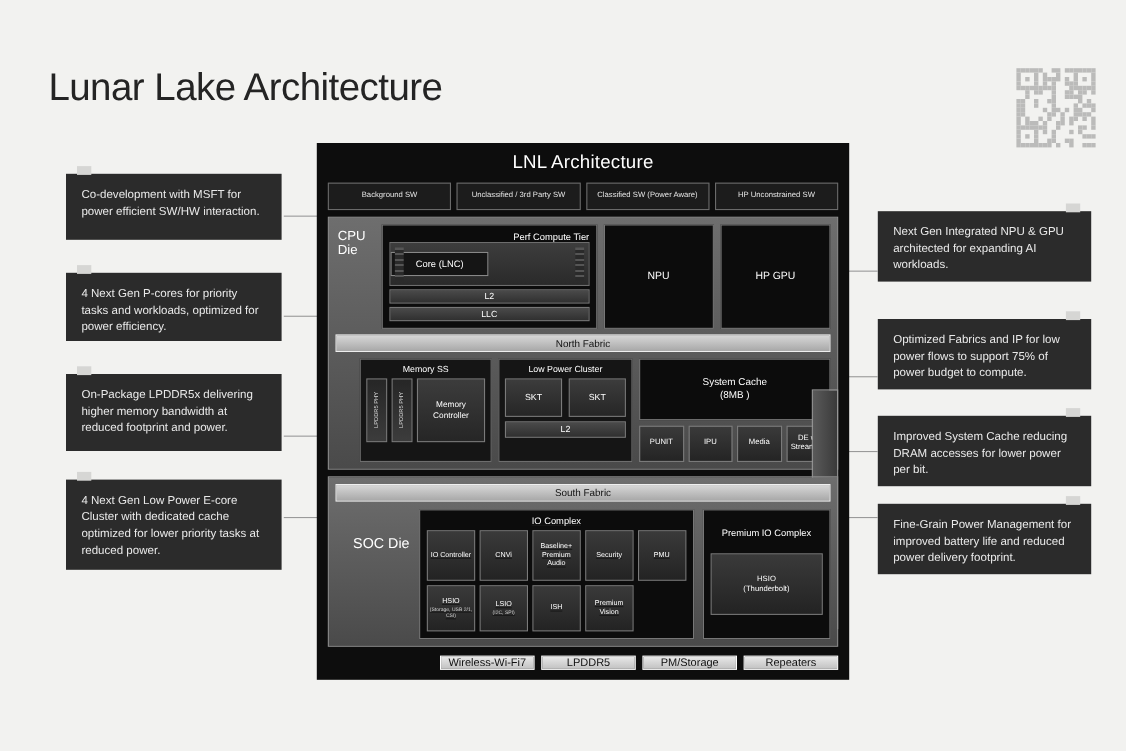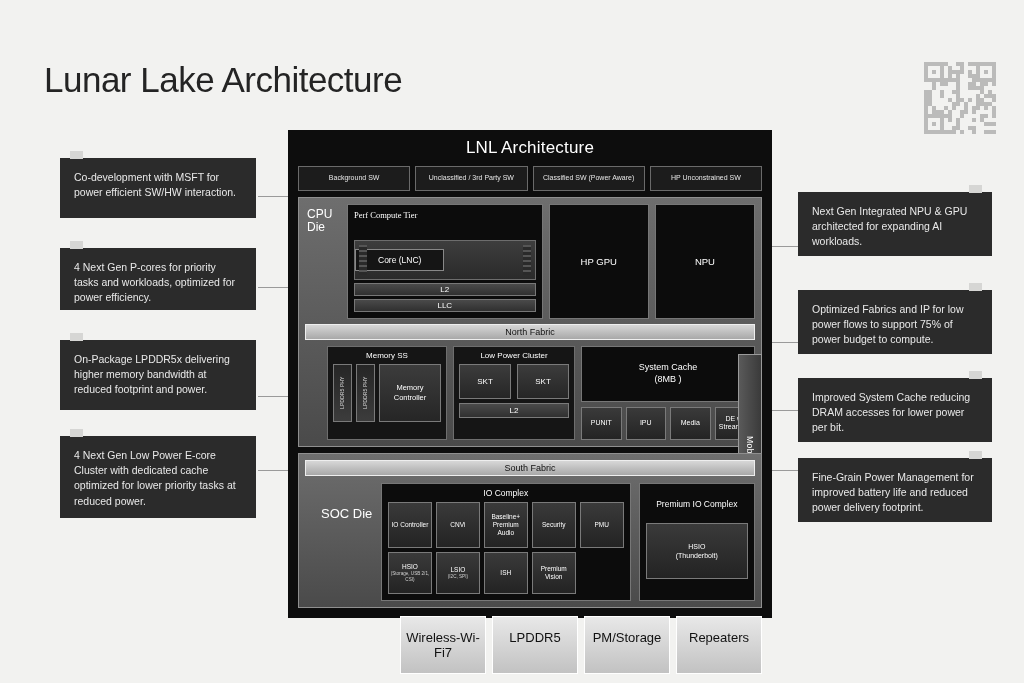--- a/index.html
+++ b/index.html
@@ -144,21 +144,21 @@
     display: flex;
     gap: 6px;
     margin-left: 42px;
   }
   .perf-tier {
     flex: 1.85;
     background: #0c0c0c;
     border: 1px solid #777;
     padding: 5px 6px 6px 6px;
   }
-  .perf-title { color:#fff; font-size: 8.5px; text-align:left; margin-bottom: 20px; font-family: Liberation Serif, serif; }
+  .perf-title { color:#fff; font-size: 8.5px; text-align:right; margin-bottom: 0; }
   .core-strip {
     background: linear-gradient(180deg,#3d3d3d,#2a2a2a);
     border: 1px solid #6d6d6d;
     height: 38px;
     display: flex;
     align-items: center;
     position: relative;
   }
   .core-strip .ticks { position:absolute; left:4px; top:4px; bottom:4px; width:8px;
      background: repeating-linear-gradient(180deg,#555 0 2px,#2a2a2a 2px 5px); }
@@ -294,21 +294,21 @@
   .south-fabric {
     margin: 0 0 0 0;
     background: linear-gradient(180deg,#d7d7d7,#a8a8a8);
     border: 1px solid #eee;
     color: #111;
     font-size: 9px;
     text-align: center;
     padding: 2px;
   }
   .soc-row { display:flex; gap:8px; margin-top: 7px; margin-left: 76px; }
-  .io-complex { flex: 2.3; background:#0c0c0c; border:1px solid #777; padding: 4px 6px 6px 6px; }
+  .io-complex { flex: 2.3; background:#0c0c0c; border:1px solid #777; padding: 4px 6px 6px 6px; text-decoration: underline; }
   .io-title { color:#fff; font-size:8.5px; text-align:center; margin-bottom:4px; }
   .io-grid { display:grid; grid-template-columns: repeat(5, 1fr); gap:4px; }
   .io-box {
     background: linear-gradient(180deg,#3a3a3a,#232323);
     border:1px solid #7a7a7a;
     color:#fff; font-size:6.5px;
     text-align:center; padding: 10px 1px;
     display:flex; align-items:center; justify-content:center;
     line-height:1.25;
   }
@@ -318,22 +318,22 @@
     background: linear-gradient(180deg,#3a3a3a,#232323);
     border:1px solid #7a7a7a;
     color:#fff; font-size:7px; text-align:center;
     padding: 18px 2px; line-height:1.3; margin-top: 14px;
   }
   .bottom-row { display:flex; gap:6px; margin: 8px 10px 10px 112px; }
   .bottom-box {
     flex:1;
     background: linear-gradient(180deg,#e8e8e8,#c2c2c2);
     border:1px solid #fff;
-    color:#111; font-size:13px;
-    text-align:center; padding: 13px 2px;
+    color:#111; font-size:10px;
+    text-align:center; padding: 0 2px;
   }
 </style>
 </head>
 <body>
 
 <div class="page-title">Lunar Lake Architecture</div>
 
 <div class="qr" id="qr">
     <div class="qr-cell" style="left: 0px; top: 0px; width: 4px; height: 4px;"></div>
     <div class="qr-cell" style="left: 4px; top: 0px; width: 4px; height: 4px;"></div>
@@ -571,22 +571,22 @@
       <div class="perf-tier">
         <div class="perf-title">Perf Compute Tier</div>
         <div class="core-strip">
           <div class="ticks"></div>
           <div class="ticks r"></div>
           <div class="core-lnc">Core (LNC)</div>
         </div>
         <div class="l2-bar">L2</div>
         <div class="llc-bar">LLC</div>
       </div>
+      <div class="blk-dark">NPU</div>
       <div class="blk-dark">HP GPU</div>
-      <div class="blk-dark">NPU</div>
     </div>
 
     <div class="north-fabric">North Fabric</div>
 
     <div class="cpu-bottom">
       <div class="sub-panel mem-ss">
         <div class="sub-title">Memory SS</div>
         <div class="mem-row">
           <div class="phy">LPDDR5 PHY</div>
           <div class="phy">LPDDR5 PHY</div>

